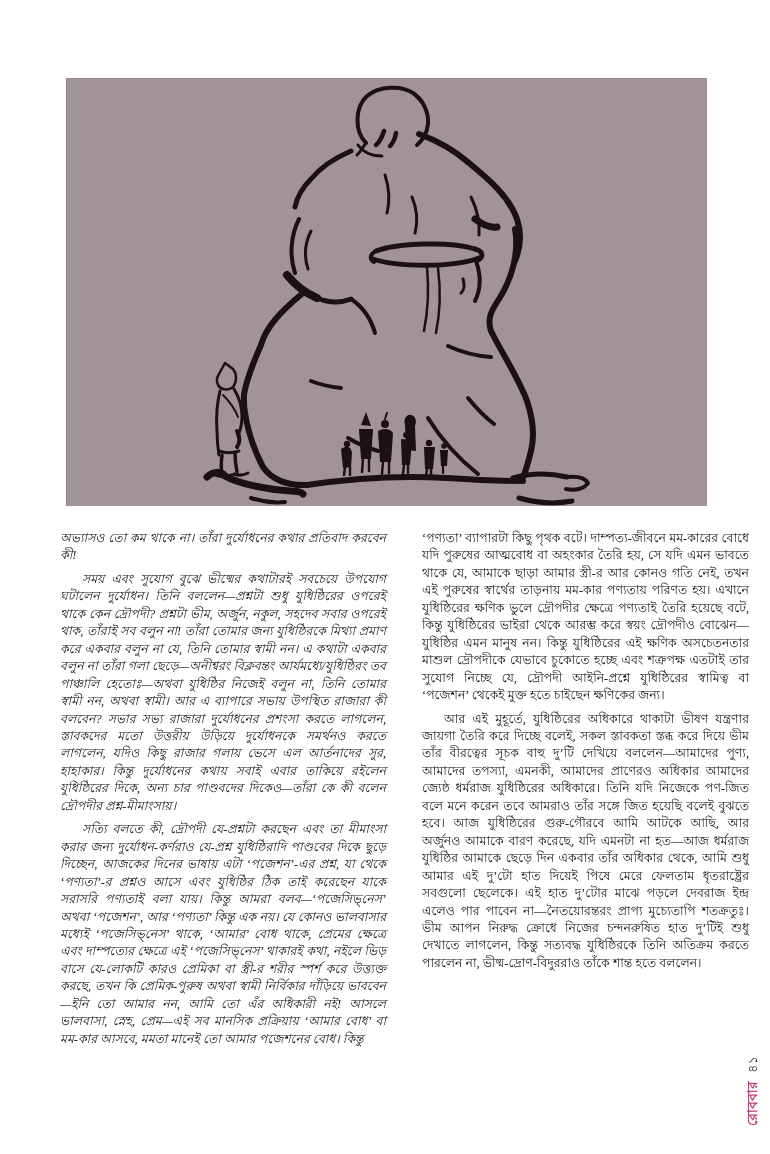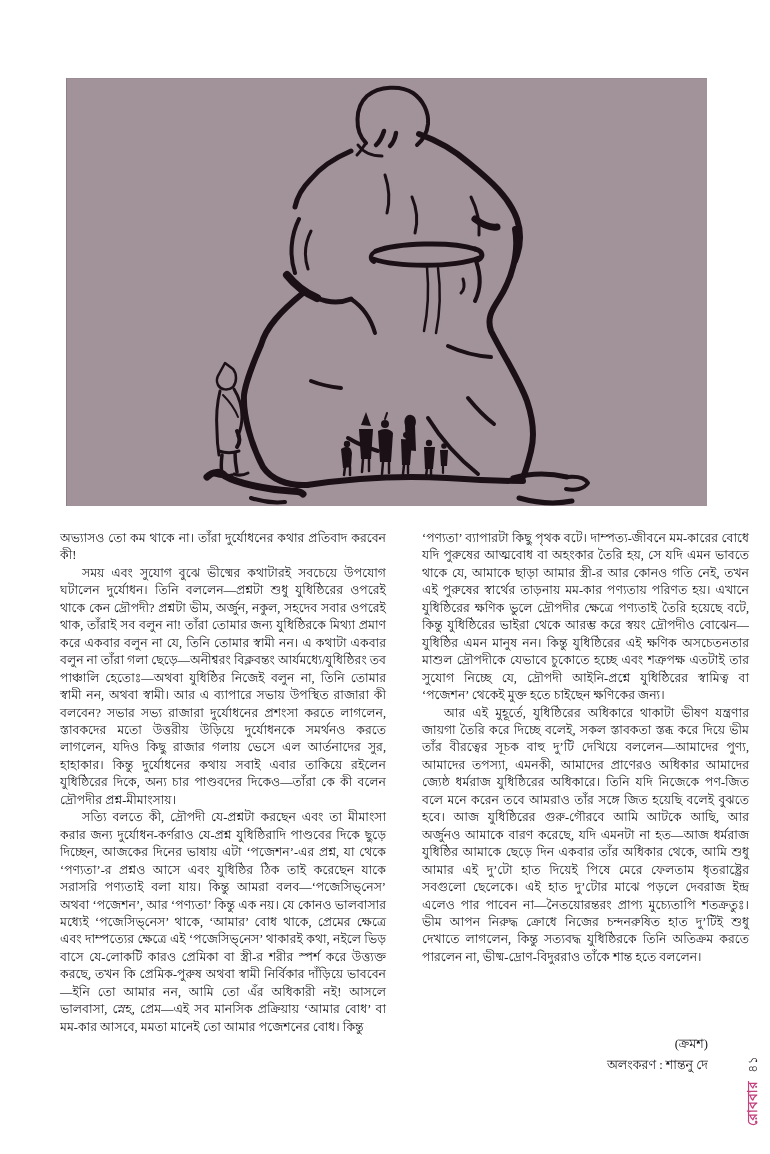--- a/index.html
+++ b/index.html
@@ -17,24 +17,24 @@
     border-left:1px solid #8d8088;
     border-top:1px solid #998c94;
   }
   .illustration-panel svg{display:block;width:100%;height:100%;}
   .col{
     position:absolute;top:530px;
     font-size:12.4px;line-height:17.45px;
     text-align:justify;
     letter-spacing:0;
   }
-  .col-left{left:60px;width:326px;}
+  .col-left{left:60px;width:326px;font-style:italic;}
   .col-right{left:422px;width:327px;}
   .col p{margin:0;}
-  .col p.indent{text-indent:22px;}
+  .col p.indent{text-indent:22px;margin-top:6px;}
   .footer-block{
     position:absolute;right:62px;top:1034px;
     text-align:right;font-size:12.6px;line-height:21px;
   }
   .sidebar-vert{
     position:absolute;left:742px;top:1126px;
     transform:rotate(-90deg);transform-origin:0 0;
     white-space:nowrap;
     font-size:13.5px;font-weight:bold;
     letter-spacing:.5px;
@@ -143,22 +143,18 @@
     <p>অভ্যাসও তো কম থাকে না। তাঁরা দুর্যোধনের কথার প্রতিবাদ করবেন কী!</p>
     <p class="indent">সময় এবং সুযোগ বুঝে ভীষ্মের কথাটারই সবচেয়ে উপযোগ ঘটালেন দুর্যোধন। তিনি বললেন—প্রশ্নটা শুধু যুধিষ্ঠিরের ওপরেই থাকে কেন দ্রৌপদী? প্রশ্নটা ভীম, অর্জুন, নকুল, সহদেব সবার ওপরেই থাক, তাঁরাই সব বলুন না! তাঁরা তোমার জন্য যুধিষ্ঠিরকে মিথ্যা প্রমাণ করে একবার বলুন না যে, তিনি তোমার স্বামী নন। এ কথাটা একবার বলুন না তাঁরা গলা ছেড়ে—অনীশ্বরং বিক্লবন্তং আর্যমধ্যে/যুধিষ্ঠিরং তব পাঞ্চালি হেতোঃ—অথবা যুধিষ্ঠির নিজেই বলুন না, তিনি তোমার স্বামী নন, অথবা স্বামী। আর এ ব্যাপারে সভায় উপস্থিত রাজারা কী বলবেন? সভার সভ্য রাজারা দুর্যোধনের প্রশংসা করতে লাগলেন, স্তাবকদের মতো উত্তরীয় উড়িয়ে দুর্যোধনকে সমর্থনও করতে লাগলেন, যদিও কিছু রাজার গলায় ভেসে এল আর্তনাদের সুর, হাহাকার। কিন্তু দুর্যোধনের কথায় সবাই এবার তাকিয়ে রইলেন যুধিষ্ঠিরের দিকে, অন্য চার পাণ্ডবদের দিকেও—তাঁরা কে কী বলেন দ্রৌপদীর প্রশ্ন-মীমাংসায়।</p>
     <p class="indent">সত্যি বলতে কী, দ্রৌপদী যে-প্রশ্নটা করছেন এবং তা মীমাংসা করার জন্য দুর্যোধন-কর্ণরাও যে-প্রশ্ন যুধিষ্ঠিরাদি পাণ্ডবের দিকে ছুড়ে দিচ্ছেন, আজকের দিনের ভাষায় এটা ‘পজেশন’-এর প্রশ্ন, যা থেকে ‘পণ্যতা’-র প্রশ্নও আসে এবং যুধিষ্ঠির ঠিক তাই করেছেন যাকে সরাসরি পণ্যতাই বলা যায়। কিন্তু আমরা বলব—‘পজেসিভ্‌নেস’ অথবা ‘পজেশন’, আর ‘পণ্যতা’ কিন্তু এক নয়। যে কোনও ভালবাসার মধ্যেই ‘পজেসিভ্‌নেস’ থাকে, ‘আমার’ বোধ থাকে, প্রেমের ক্ষেত্রে এবং দাম্পত্যের ক্ষেত্রে এই ‘পজেসিভ্‌নেস’ থাকারই কথা, নইলে ভিড় বাসে যে-লোকটি কারও প্রেমিকা বা স্ত্রী-র শরীর স্পর্শ করে উত্ত্যক্ত করছে, তখন কি প্রেমিক-পুরুষ অথবা স্বামী নির্বিকার দাঁড়িয়ে ভাববেন—ইনি তো আমার নন, আমি তো এঁর অধিকারী নই! আসলে ভালবাসা, স্নেহ, প্রেম—এই সব মানসিক প্রক্রিয়ায় ‘আমার বোধ’ বা মম-কার আসবে, মমতা মানেই তো আমার পজেশনের বোধ। কিন্তু</p>
   </div>
 
   <div class="col col-right">
     <p>‘পণ্যতা’ ব্যাপারটা কিছু পৃথক বটে। দাম্পত্য-জীবনে মম-কারের বোধে যদি পুরুষের আত্মবোধ বা অহংকার তৈরি হয়, সে যদি এমন ভাবতে থাকে যে, আমাকে ছাড়া আমার স্ত্রী-র আর কোনও গতি নেই, তখন এই পুরুষের স্বার্থের তাড়নায় মম-কার পণ্যতায় পরিণত হয়। এখানে যুধিষ্ঠিরের ক্ষণিক ভুলে দ্রৌপদীর ক্ষেত্রে পণ্যতাই তৈরি হয়েছে বটে, কিন্তু যুধিষ্ঠিরের ভাইরা থেকে আরম্ভ করে স্বয়ং দ্রৌপদীও বোঝেন—যুধিষ্ঠির এমন মানুষ নন। কিন্তু যুধিষ্ঠিরের এই ক্ষণিক অসচেতনতার মাশুল দ্রৌপদীকে যেভাবে চুকোতে হচ্ছে এবং শত্রুপক্ষ এতটাই তার সুযোগ নিচ্ছে যে, দ্রৌপদী আইনি-প্রশ্নে যুধিষ্ঠিরের স্বামিত্ব বা ‘পজেশন’ থেকেই মুক্ত হতে চাইছেন ক্ষণিকের জন্য।</p>
     <p class="indent">আর এই মুহূর্তে, যুধিষ্ঠিরের অধিকারে থাকাটা ভীষণ যন্ত্রণার জায়গা তৈরি করে দিচ্ছে বলেই, সকল স্তাবকতা স্তব্ধ করে দিয়ে ভীম তাঁর বীরত্বের সূচক বাহু দু’টি দেখিয়ে বললেন—আমাদের পুণ্য, আমাদের তপস্যা, এমনকী, আমাদের প্রাণেরও অধিকার আমাদের জ্যেষ্ঠ ধর্মরাজ যুধিষ্ঠিরের অধিকারে। তিনি যদি নিজেকে পণ-জিত বলে মনে করেন তবে আমরাও তাঁর সঙ্গে জিত হয়েছি বলেই বুঝতে হবে। আজ যুধিষ্ঠিরের গুরু-গৌরবে আমি আটকে আছি, আর অর্জুনও আমাকে বারণ করেছে, যদি এমনটা না হত—আজ ধর্মরাজ যুধিষ্ঠির আমাকে ছেড়ে দিন একবার তাঁর অধিকার থেকে, আমি শুধু আমার এই দু’টো হাত দিয়েই পিষে মেরে ফেলতাম ধৃতরাষ্ট্রের সবগুলো ছেলেকে। এই হাত দু’টোর মাঝে পড়লে দেবরাজ ইন্দ্র এলেও পার পাবেন না—নৈতয়োরন্তরং প্রাপ্য মুচ্যেতাপি শতক্রতুঃ। ভীম আপন নিরুদ্ধ ক্রোধে নিজের চন্দনরুষিত হাত দু’টিই শুধু দেখাতে লাগলেন, কিন্তু সত্যবদ্ধ যুধিষ্ঠিরকে তিনি অতিক্রম করতে পারলেন না, ভীষ্ম-দ্রোণ-বিদুররাও তাঁকে শান্ত হতে বললেন।</p>
   </div>
 
-  <div class="footer-block">
-    <div>(ক্রমশ)</div>
-    <div>অলংকরণ : শান্তনু দে</div>
-  </div>
 
   <div class="sidebar-vert">
     <span class="magazine-name">রোববার</span><span class="page-number">৪১</span>
   </div>
 
 </div>
 
 </body></html>

